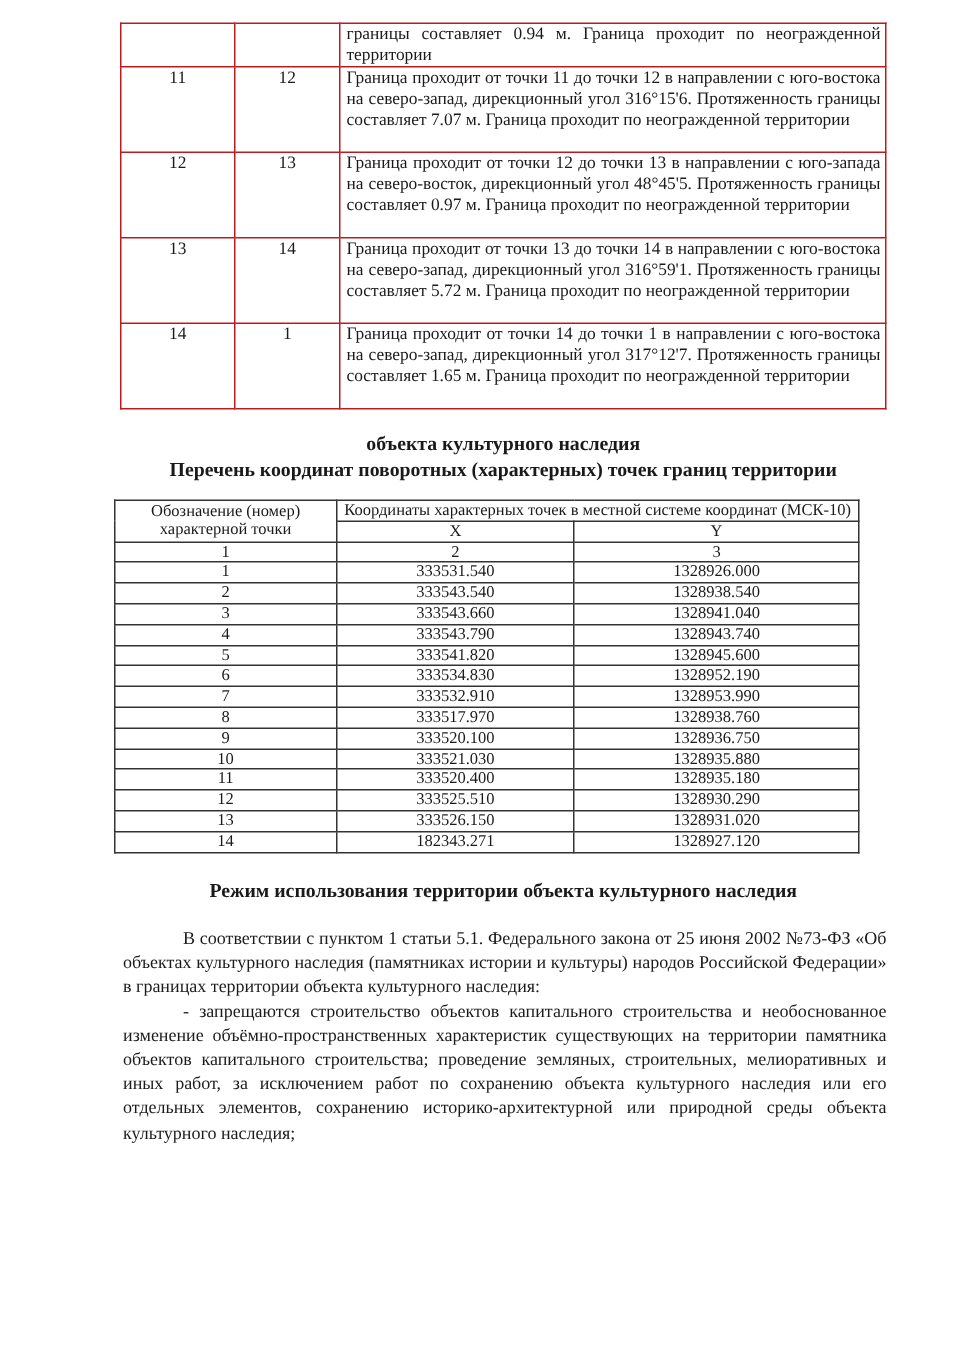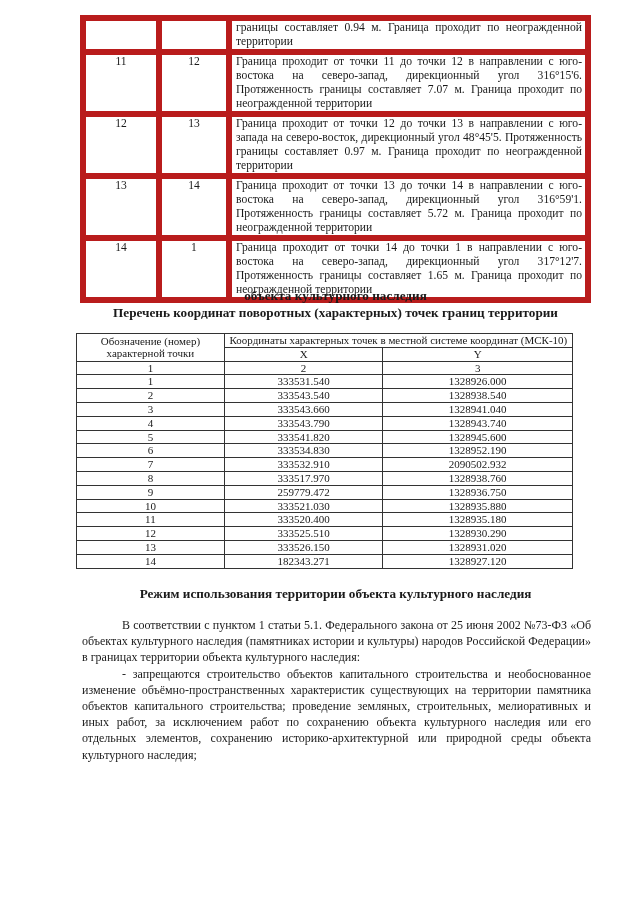--- a/index.html
+++ b/index.html
@@ -16,21 +16,21 @@
   
   table.bounds {
     position: absolute;
     left: 80px; top: 15px;
     width: 511px;
     border-collapse: collapse;
     font-size: 11.6px;
     line-height: 14px;
   }
   table.bounds td {
-    border: 6px solid #b91c1c;
+    border: 1px solid #b91c1c;
     padding: 0 3px 0 4px;
     vertical-align: top;
   }
   table.bounds td.num {
     text-align: center;
     padding: 0;
   }
   table.bounds td.desc {
     text-align: justify;
     text-align-last: left;
@@ -168,30 +168,30 @@
         <td>1328945.600</td>
       </tr>
       <tr>
         <td>6</td>
         <td>333534.830</td>
         <td>1328952.190</td>
       </tr>
       <tr>
         <td>7</td>
         <td>333532.910</td>
-        <td>2090502.932</td>
+        <td>1328953.990</td>
       </tr>
       <tr>
         <td>8</td>
         <td>333517.970</td>
         <td>1328938.760</td>
       </tr>
       <tr>
         <td>9</td>
-        <td>259779.472</td>
+        <td>333520.100</td>
         <td>1328936.750</td>
       </tr>
       <tr>
         <td>10</td>
         <td>333521.030</td>
         <td>1328935.880</td>
       </tr>
       <tr>
         <td>11</td>
         <td>333520.400</td>

